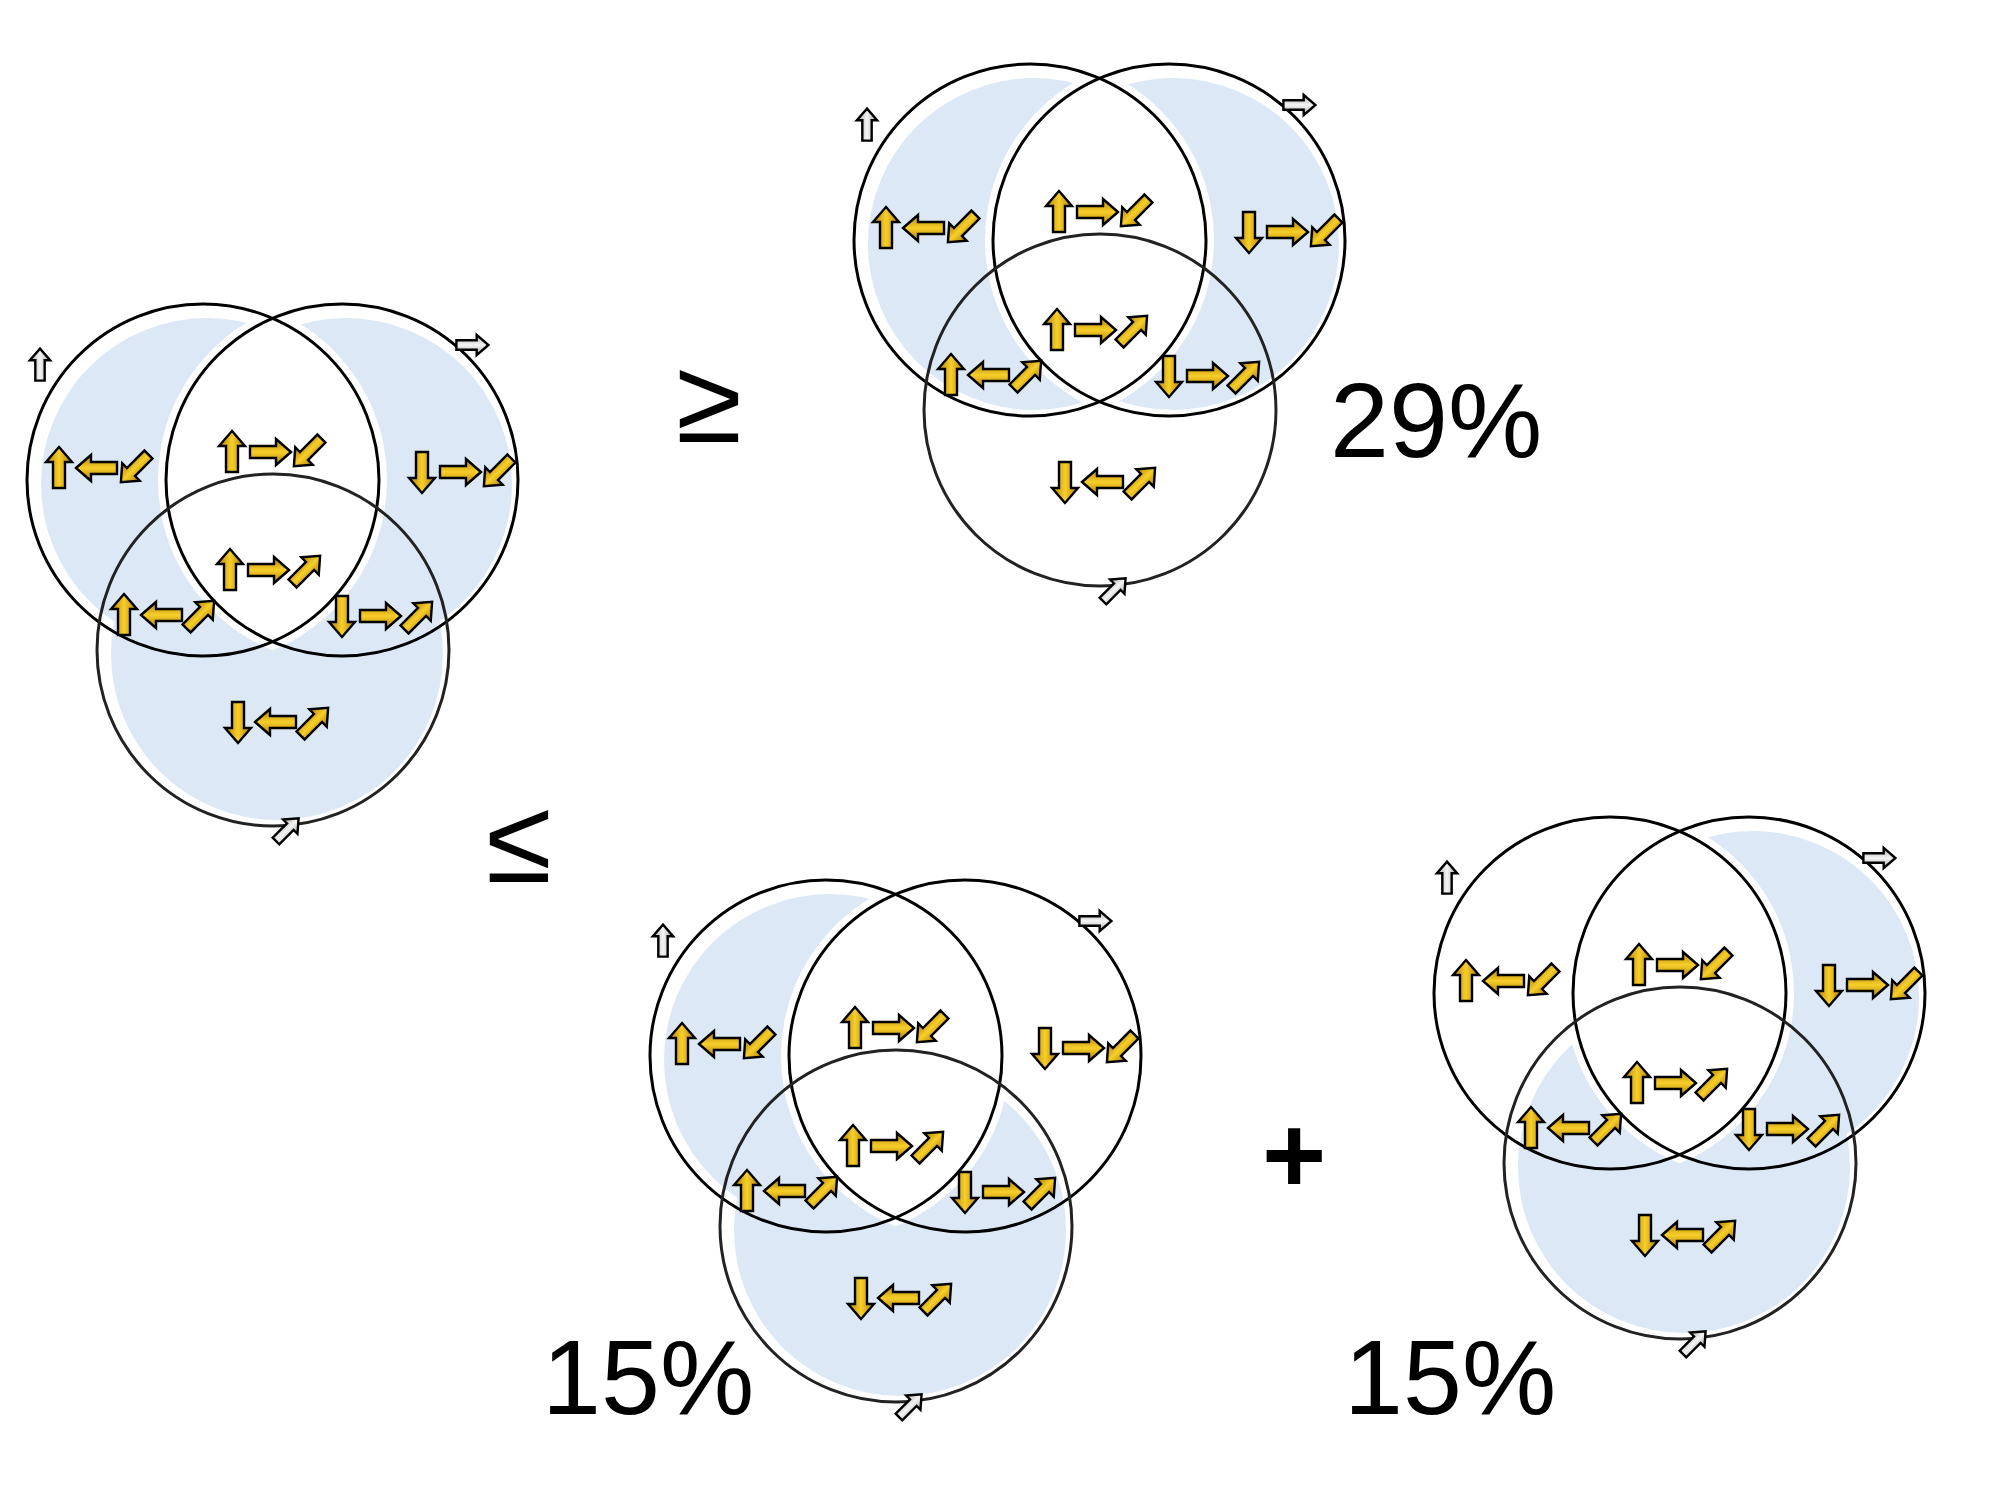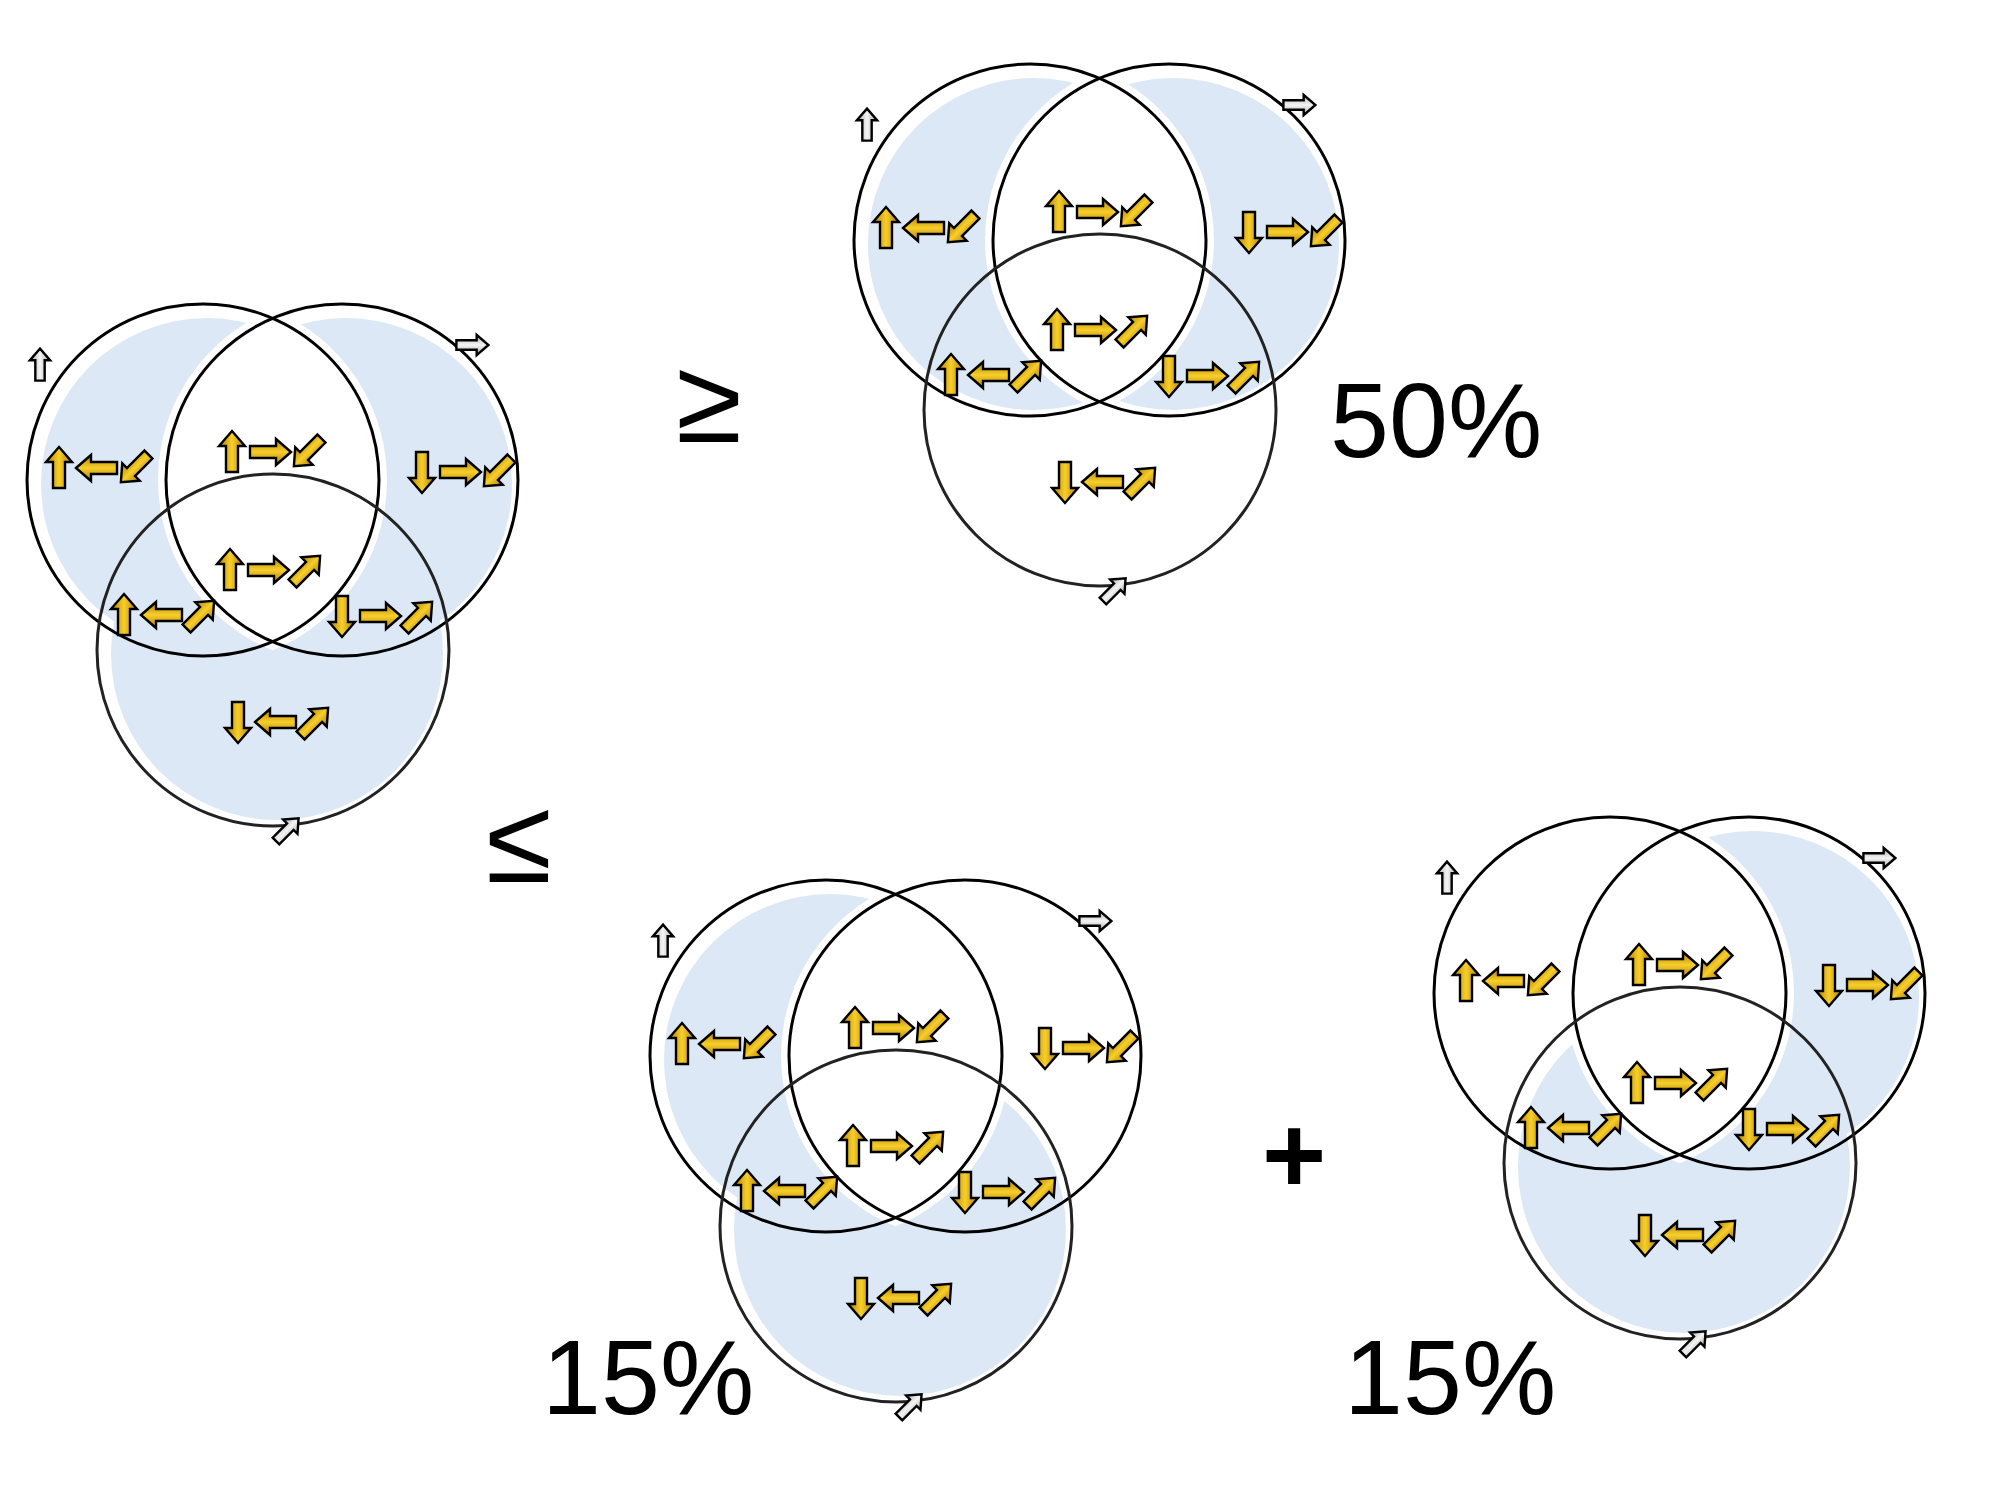--- a/index.html
+++ b/index.html
@@ -435,15 +435,15 @@
         <g transform="translate(1694,1343) rotate(45) scale(0.78)">
           <use href="#arrow-up-shape" fill="url(#gray)" stroke="#000" stroke-width="3.0769230769230766" stroke-linejoin="miter"></use>
         </g>
       </g>
     </g>
 </svg>
 
 <div class="label rel" style="left:676px; top:340px;">≥</div>
 <div class="label rel" style="left:486px; top:780px;">≤</div>
 <div class="label plus" style="left:1262px; top:1100px;">+</div>
-<div class="label pct" style="left:1330px; top:367px;">50%</div>
+<div class="label pct" style="left:1330px; top:367px;">29%</div>
 <div class="label pct" style="left:542px; top:1324px;">15%</div>
 <div class="label pct" style="left:1344px; top:1324px;">15%</div>
 
 </body></html>

